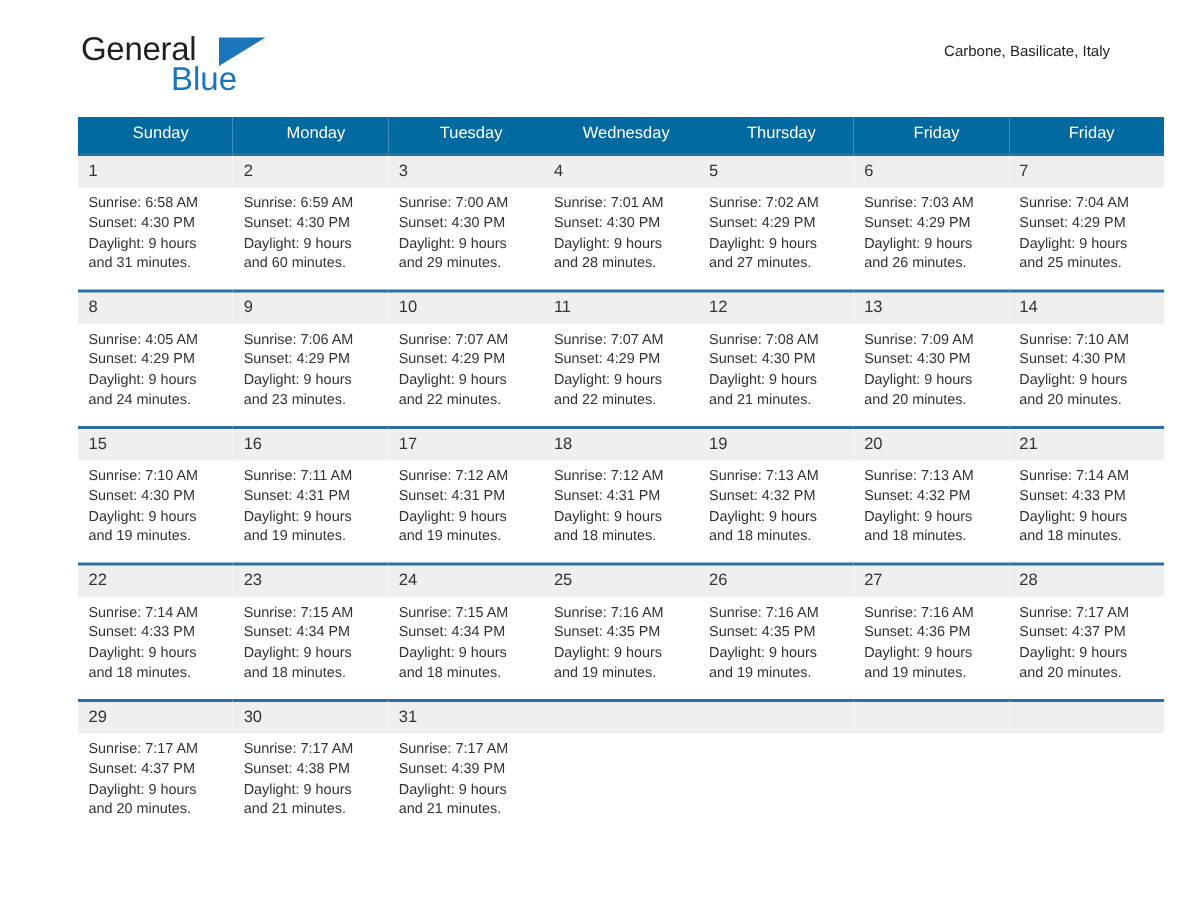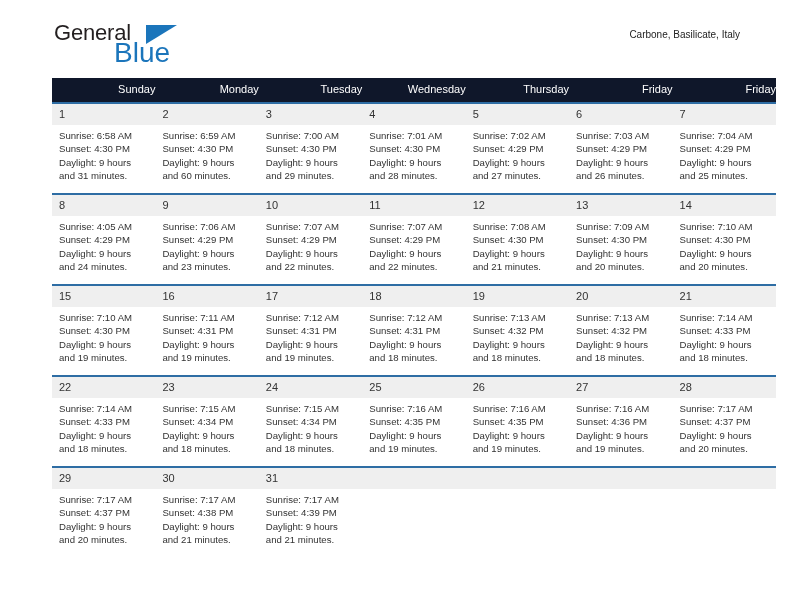--- a/index.html
+++ b/index.html
@@ -50,21 +50,21 @@
   .logo-tri {
     position: absolute;
     left: 94px;
     top: 3px;
     width: 0;
     height: 0;
     border-left: 31px solid #1b75bb;
     border-bottom: 19px solid transparent;
   }
   .logo-blue {
-    font-size: 28px;
+    font-size: 22px;
     color: #1b75bb;
     line-height: 22px;
     display: block;
     position: absolute;
     left: 62px;
     top: 20px;
   }
   .title-wrap {
     text-align: right;
   }
@@ -85,25 +85,25 @@
   }
 
   
   .calendar {
     width: 724px;
     border-collapse: collapse;
     table-layout: fixed;
     margin-top: 6px;
   }
   .calendar th {
-    background: #0f172a;
+    background: #0369a1;
     color: #ffffff;
     font-size: 11px;
     font-weight: normal;
-    text-align: right;
+    text-align: center;
     padding: 5px 0 6px 7px;
     line-height: 13px;
     border: none;
   }
   .calendar td {
     vertical-align: top;
     padding: 0;
     border: none;
     width: 103.4px;
     background: #ffffff;

